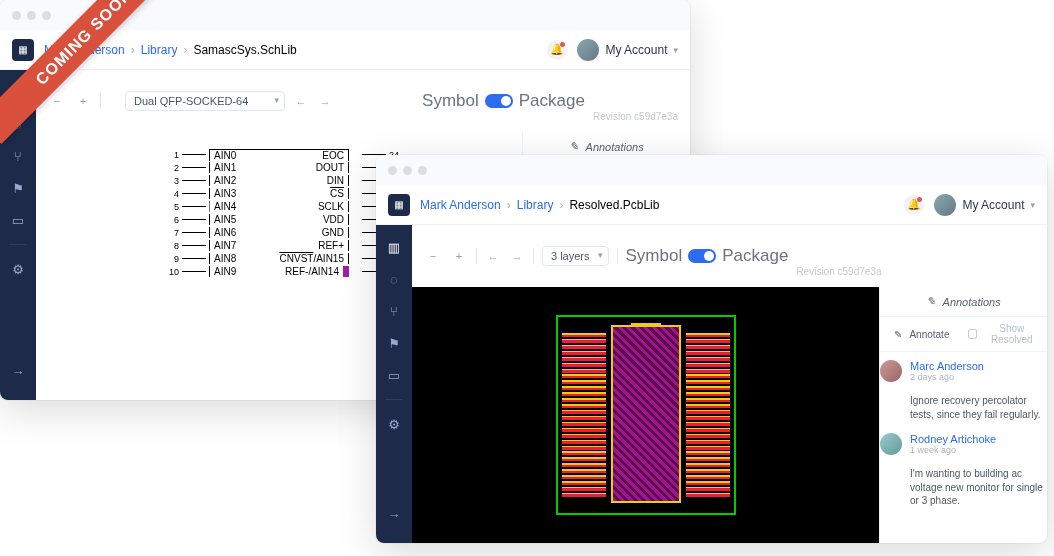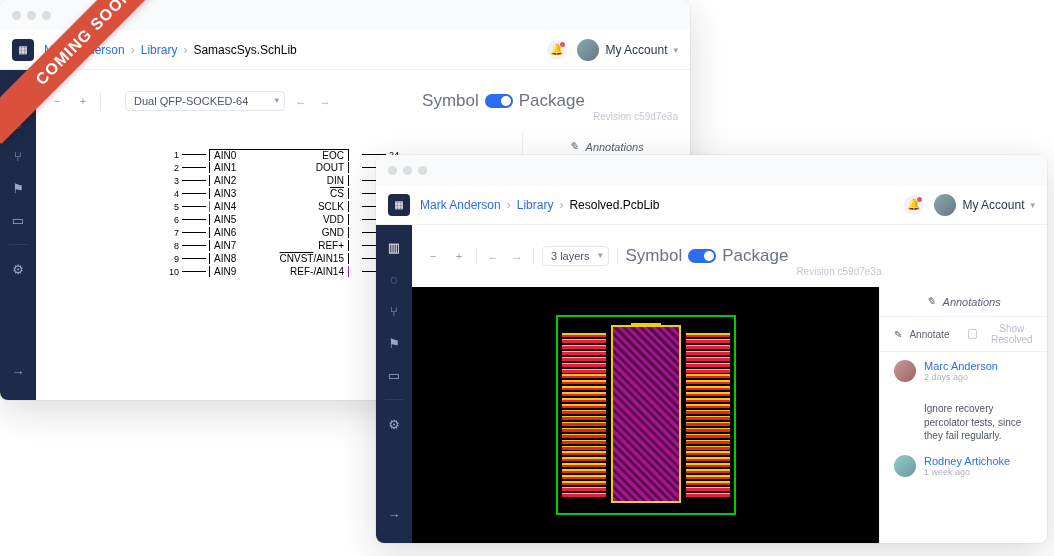--- a/index.html
+++ b/index.html
@@ -48,26 +48,26 @@
   .canvas-area { flex:1; display:flex; min-height:0; }
   .canvas { flex:1; background:#000; display:flex; align-items:center; justify-content:center; }
   .sch-canvas { flex:1; background:#fff; padding:16px 24px; overflow:auto; }
 
   .annot-panel { width:168px; border-left:1px solid #eef1f5; display:flex; flex-direction:column; font-size:11px; }
   .annot-hdr { padding:8px 10px; text-align:center; color:#5a6272; border-bottom:1px solid #eef1f5; display:flex; align-items:center; justify-content:center; gap:4px;font-style:italic; }
   .annot-sub { display:flex; border-bottom:1px solid #eef1f5; }
   .annot-sub .tab { flex:1; padding:6px 4px; text-align:center; font-size:10px; color:#5a6272; display:flex; align-items:center; justify-content:center; gap:4px; cursor:pointer; }
   .annot-sub .tab.muted { color:#b8bec9; }
   .checkbox { width:10px; height:10px; border:1px solid #c6cbd4; border-radius:2px; display:inline-block; }
-  .annot-body { flex:1; padding:8px 14px; overflow:auto; }
+  .annot-body { flex:1; padding:8px 0; overflow:auto; }
   .comment { display:flex; gap:8px; margin-bottom:12px; }
   .comment .ava { width:22px; height:22px; border-radius:50%; flex-shrink:0; }
   .comment .name { font-size:11px; color:#2b6cf0; font-weight:500; }
   .comment .time { font-size:9px; color:#aeb4c0; }
-  .comment .txt { font-size:10px; color:#4e5665; margin-top:20px; line-height:1.35; }
+  .comment .txt { font-size:10px; color:#4e5665; margin-top:12px; line-height:1.35; }
   .empty { color:#c6ccd6; font-size:10px; text-align:center; padding:12px 8px; }
 
   
   .sch { position: relative; width: 260px; margin: 0 auto; }
   .sch-row { display:flex; align-items:center; height:13px; font-size:10px; color:#000; }
   .pin-l, .pin-r { width:60px; display:flex; align-items:center; }
   .pin-l { justify-content:flex-end; }
   .pin-r { justify-content:center; }
   .pin-num { font-size:9px; color:#000; }
   .pin-line { width:24px; height:1px; background:#000; margin:0 3px; }
@@ -270,21 +270,21 @@
       <div class="pin-r">
                   <span class="pin-line"></span>
                   <span class="pin-num">16</span>
                 </div>
     </div>
               <div class="sch-row">
       <div class="pin-l">
                   <span class="pin-num">10</span>
                   <span class="pin-line"></span>
                 </div>
-      <div style="flex:1;display:flex;justify-content:space-between;border-left:1px solid #000;border-right:1px solid #a21caf;">
+      <div style="flex:1;display:flex;justify-content:space-between;border-left:1px solid #000;border-right:6px solid #a21caf;">
         <span class="pin-name">AIN9</span>
                   <span class="pin-name">REF-/AIN14</span>
       </div>
       <div class="pin-r">
                   <span class="pin-line"></span>
                   <span class="pin-num">15</span>
                 </div>
     </div>
             </div>
         </div>
@@ -453,20 +453,21 @@
           <div class="name">Marc Anderson</div>
           <div class="time">2 days ago</div>
           <div class="txt">Ignore recovery percolator tests, since they fail regularly.</div>
         </div>
       </div>
               <div class="comment">
         <div class="ava" style="background:linear-gradient(135deg,#9cc,#699)"></div>
         <div>
           <div class="name">Rodney Artichoke</div>
           <div class="time">1 week ago</div>
+          <div class="txt">I'm wanting to building ac voltage new monitor for single or 3 phase.</div>
         </div>
       </div>
             </div>
         </div>
       </div>
     </div>
   </div>
 </div>
 
 </body></html>

